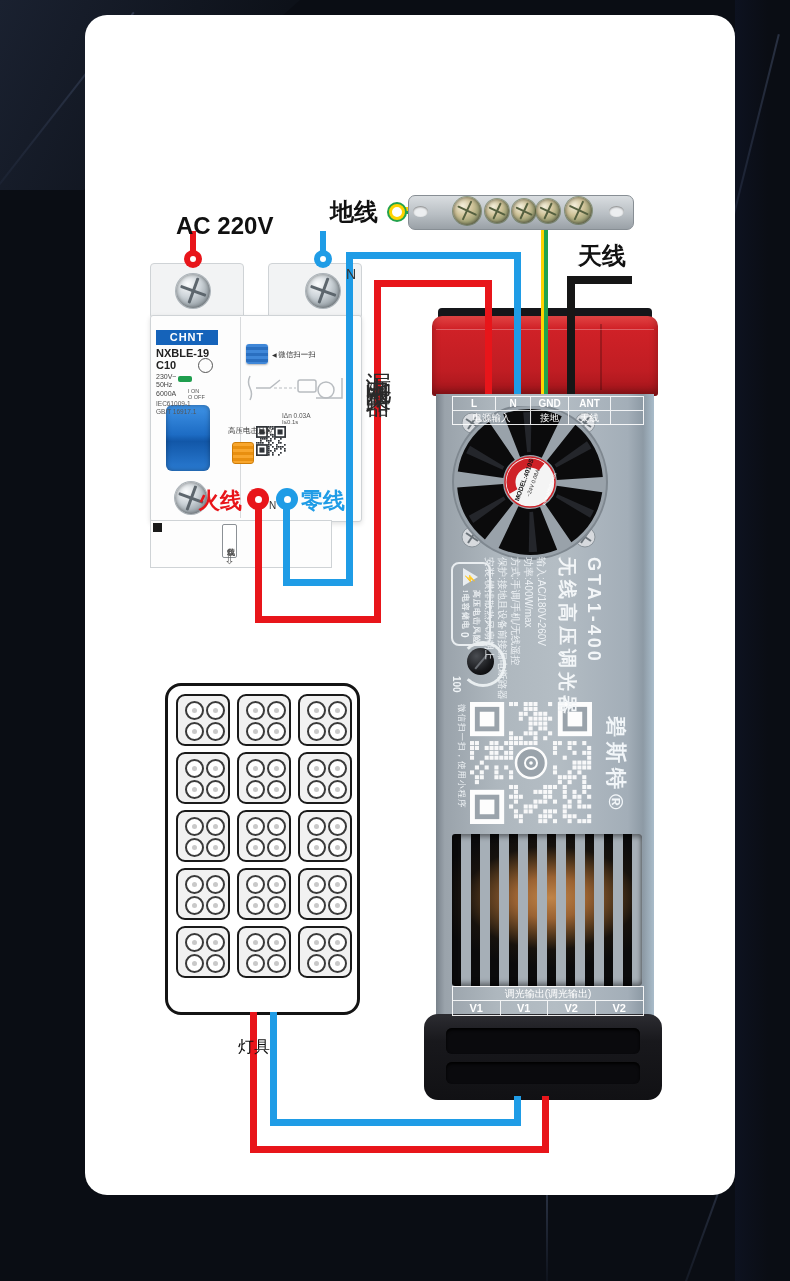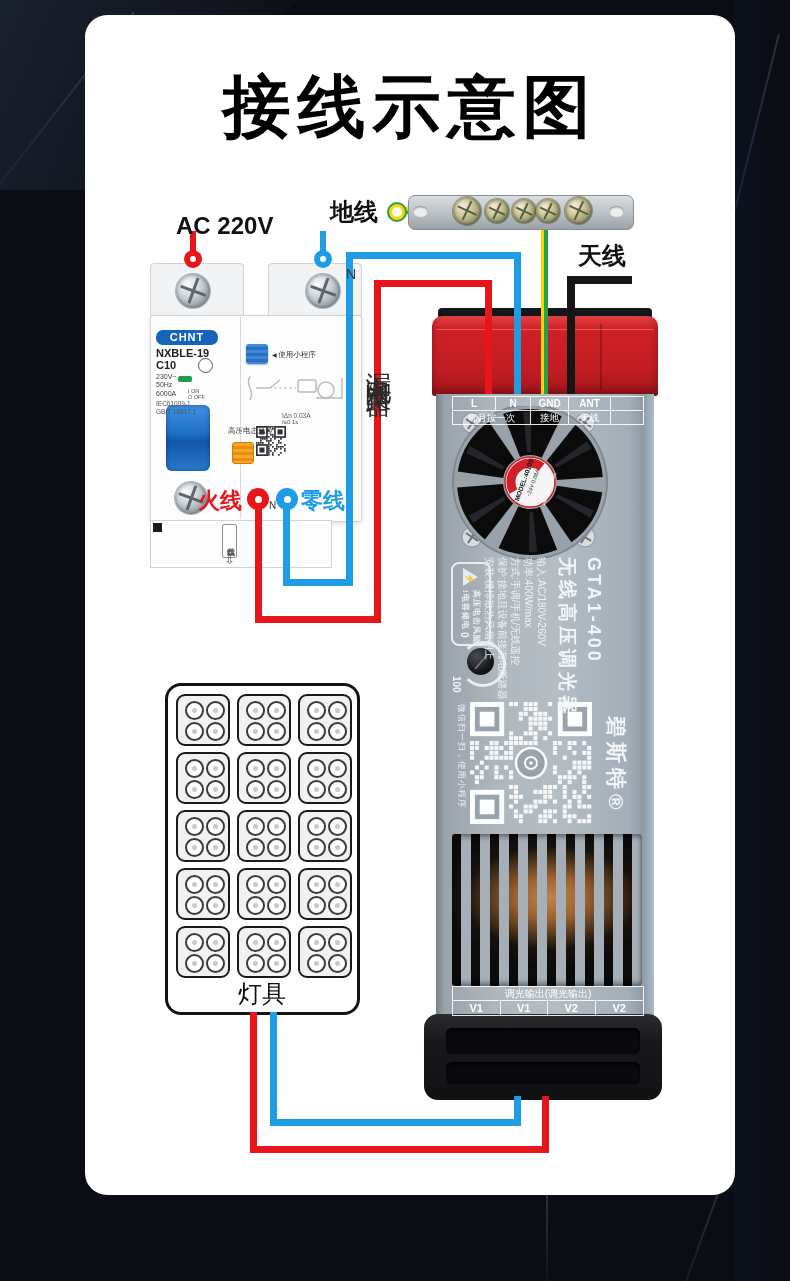--- a/index.html
+++ b/index.html
@@ -38,21 +38,21 @@
   .brk-box{position:absolute;background:#fdfdfd;border:1px solid #cfd3d6;z-index:3;}
   .brk-screw{position:absolute;border-radius:50%;z-index:4;
     background:radial-gradient(circle at 35% 30%,#fbfcfd,#ccd3d8 40%,#9fa8ae 68%,#79828a);
     box-shadow:inset 0 0 4px rgba(0,0,0,.45),0 0 0 1px #aab2b8;}
   .brk-screw i{position:absolute;left:50%;top:10%;width:2.5px;height:80%;margin-left:-1.2px;background:#5d666d;border-radius:1px;}
   .brk-screw i:nth-child(1){transform:rotate(20deg);}
   .brk-screw i:nth-child(2){transform:rotate(110deg);}
   .pin-stem{position:absolute;width:6px;z-index:6;}
   .pin-head{position:absolute;width:18px;height:18px;border-radius:50%;z-index:6;}
   .pin-head i{position:absolute;left:50%;top:50%;width:6px;height:6px;margin:-3px 0 0 -3px;background:#fff;border-radius:50%;}
-  #chnt-band{position:absolute;background:#1563ba;color:#fff;font-weight:bold;text-align:center;z-index:4;border-radius:7px;}
+  #chnt-band{position:absolute;background:#1563ba;color:#fff;font-weight:bold;text-align:center;z-index:4;}
   .toggle{position:absolute;left:166px;top:405px;width:44px;height:66px;border-radius:6px;z-index:4;
     background:linear-gradient(180deg,#3f93e6,#1d6cc4 45%,#1257a8 55%,#2a7bd2);box-shadow:inset 0 0 5px rgba(0,0,0,.35);}
   .bluebtn{position:absolute;border-radius:3px;z-index:4;background:repeating-linear-gradient(180deg,#3f87d8 0 3px,#2a6fc0 3px 6px);box-shadow:0 1px 2px rgba(0,0,0,.3);}
   .orangebtn{position:absolute;border-radius:3px;z-index:4;background:repeating-linear-gradient(180deg,#f8a62d 0 3px,#e88f10 3px 6px);border:1px solid #cf7d08;}
   .greenpill{position:absolute;background:#1f9e4e;border-radius:2px;z-index:4;}
   .miniqr{position:absolute;z-index:4;}
   .loadbox{position:absolute;border:1px solid #8c9196;border-radius:2px;z-index:5;
     writing-mode:vertical-rl;text-orientation:upright;font-size:8px;color:#444;text-align:center;padding:2px 1px;background:#fff;}
   
   #dev-cap{position:absolute;left:432px;top:316px;width:226px;height:80px;z-index:2;border-radius:10px 10px 3px 3px;
@@ -92,40 +92,39 @@
 
   <div class="bgp" style="left:0;top:0;width:300px;height:190px;background:linear-gradient(115deg,#1a2130,#0d1119 75%);clip-path:polygon(0 0,100% 0,28% 100%,0 100%);"></div>
   <div class="bgp" style="left:735px;top:0;width:55px;height:1281px;background:linear-gradient(90deg,#0d1220,#0a0d14 60%);"></div>
   <div class="seam" style="left:62px;top:-12px;width:2px;height:230px;transform:rotate(38deg);"></div>
   <div class="seam" style="left:744px;top:30px;width:2px;height:280px;transform:rotate(14deg);"></div>
   <div class="seam" style="left:546px;top:1195px;width:2px;height:86px;"></div>
   <div class="seam" style="left:700px;top:1160px;width:2px;height:160px;transform:rotate(20deg);"></div>
 
   <div id="card"></div>
 
-  <div class="txt" style="left:85px;top:62px;width:650px;text-align:center;font-size:68px;font-weight:900;letter-spacing:7px;color:#000;">接线示意图</div>
 
   <div id="dev-top-strip"></div>
   <div id="dev-cap">
     <div class="groove" style="left:86px;"></div>
     <div class="groove" style="left:168px;"></div>
     <div style="position:absolute;left:4px;top:13px;right:4px;height:1px;background:rgba(255,255,255,.28);"></div>
   </div>
   <div id="dev-body"></div>
 
   <div class="dtable" style="left:452px;top:396px;width:190px;">
     <div class="row" style="height:13px;font-size:10px;font-weight:bold;line-height:13px;">
       <div class="cell" style="width:43px;">L</div>
       <div class="cell" style="width:35px;">N</div>
       <div class="cell" style="width:38px;">GND</div>
       <div class="cell" style="width:42px;">ANT</div>
       <div class="cell" style="width:32px;border-right:none;"></div>
     </div>
     <div class="row" style="height:13px;font-size:9.5px;line-height:13px;">
-      <div class="cell" style="width:78px;">每月按一次</div>
+      <div class="cell" style="width:78px;">电源输入</div>
       <div class="cell" style="width:38px;">接地</div>
       <div class="cell" style="width:42px;">天线</div>
       <div class="cell" style="width:32px;border-right:none;"></div>
     </div>
   </div>
 
   <svg style="position:absolute;left:443px;top:406px;z-index:3;" width="174" height="156" viewBox="0 0 174 156" xmlns="http://www.w3.org/2000/svg">
     <g>
       <circle cx="29" cy="17" r="10" fill="#d7dade" stroke="#8b949b"></circle>
         <line x1="23" y1="13" x2="35" y2="21" stroke="#6a7278" stroke-width="2"></line>
@@ -431,21 +430,21 @@
   <div class="txt" style="left:156px;top:381px;font-size:7px;color:#444;">50Hz</div>
   <div class="greenpill" style="left:178px;top:376px;width:14px;height:6px;"></div>
   <div class="txt" style="left:156px;top:390px;font-size:7px;color:#444;">6000A</div>
   <div class="txt" style="left:188px;top:388px;font-size:5.5px;color:#555;">I ON</div>
   <div class="txt" style="left:188px;top:394px;font-size:5.5px;color:#555;">O OFF</div>
   <div class="txt" style="left:156px;top:400px;font-size:6.5px;color:#555;">IEC61009-1</div>
   <div class="txt" style="left:156px;top:408px;font-size:6.5px;color:#555;">GB/T 16917.1</div>
   <div class="toggle"></div>
 
   <div class="bluebtn" style="left:246px;top:344px;width:22px;height:20px;"></div>
-  <div class="txt" style="left:272px;top:350px;font-size:7.5px;color:#333;"><span style="font-size:6px;">◀ </span><span>使用小程序</span></div>
+  <div class="txt" style="left:272px;top:350px;font-size:7.5px;color:#333;"><span style="font-size:6px;">◀ </span><span>微信扫一扫</span></div>
   <svg style="position:absolute;left:246px;top:372px;z-index:4;" width="102" height="36" viewBox="0 0 102 36" xmlns="http://www.w3.org/2000/svg">
     <path d="M4 28 q3 -6 0 -12 q-3 -6 0 -12" fill="none" stroke="#b8bcc0" stroke-width="1.5"></path>
     <path d="M10 16 h14 l10 -8" fill="none" stroke="#b8bcc0" stroke-width="1.5"></path>
     <path d="M28 16 h22" fill="none" stroke="#b8bcc0" stroke-width="1" stroke-dasharray="3 2"></path>
     <rect x="52" y="8" width="18" height="12" fill="none" stroke="#b8bcc0" stroke-width="1.5" rx="2"></rect>
     <circle cx="80" cy="18" r="8" fill="none" stroke="#b8bcc0" stroke-width="1.5"></circle>
     <path d="M70 26 h26 v-20" fill="none" stroke="#b8bcc0" stroke-width="1.5"></path>
   </svg>
   <div class="txt" style="left:282px;top:412px;font-size:6.5px;color:#555;">IΔn 0.03A</div>
   <div class="txt" style="left:282px;top:419px;font-size:6px;color:#555;">I≤0.1s</div>
@@ -741,21 +740,21 @@
           <i></i>
         </div>
         <div class="lamp-c" style="left: 7px; top: 26px;">
           <i></i>
         </div>
         <div class="lamp-c" style="left: 28px; top: 26px;">
           <i></i>
         </div>
       </div>
     </div>
-  <div class="txt" style="left:238px;top:978px;font-size:24px;font-weight:500;text-align:right;">灯具</div>
+  <div class="txt" style="left:238px;top:1037px;font-size:16px;font-weight:500;text-align:right;">灯具</div>
 
   <div class="w wygh" style="left:402px;top:207px;width:66px;height:7px;"></div>
   <div class="w wygv" style="left:541px;top:222px;width:7px;height:172px;"></div>
 
   <div class="w wblk" style="left:567px;top:276px;width:65px;height:8px;"></div>
   <div class="w wblk" style="left:567px;top:276px;width:8px;height:118px;"></div>
 
   <div class="w wblue" style="left:283px;top:499px;width:7px;height:84px;"></div>
   <div class="w wblue" style="left:283px;top:579px;width:70px;height:7px;"></div>
   <div class="w wblue" style="left:346px;top:252px;width:7px;height:334px;"></div>

